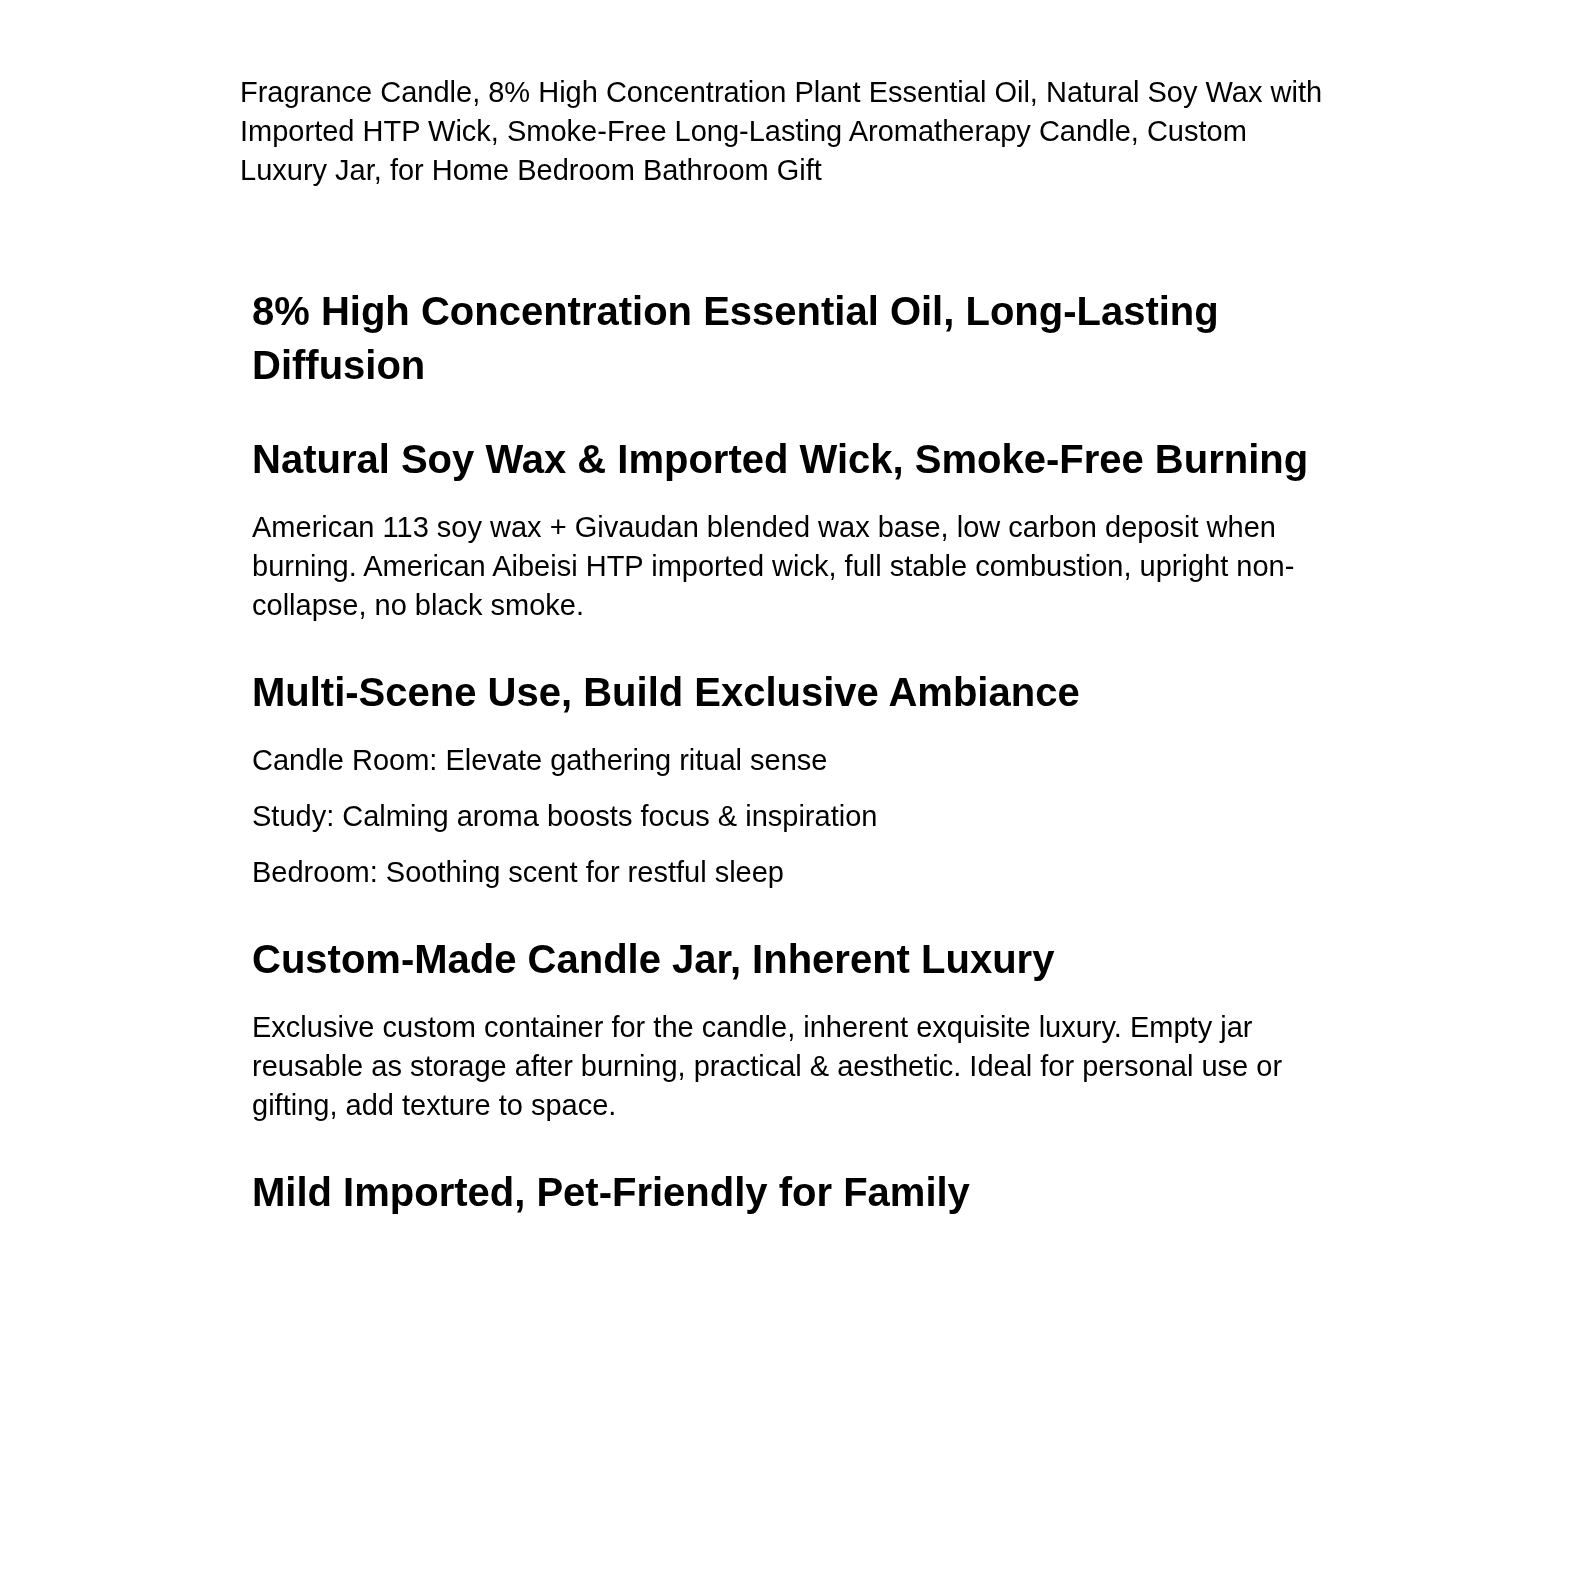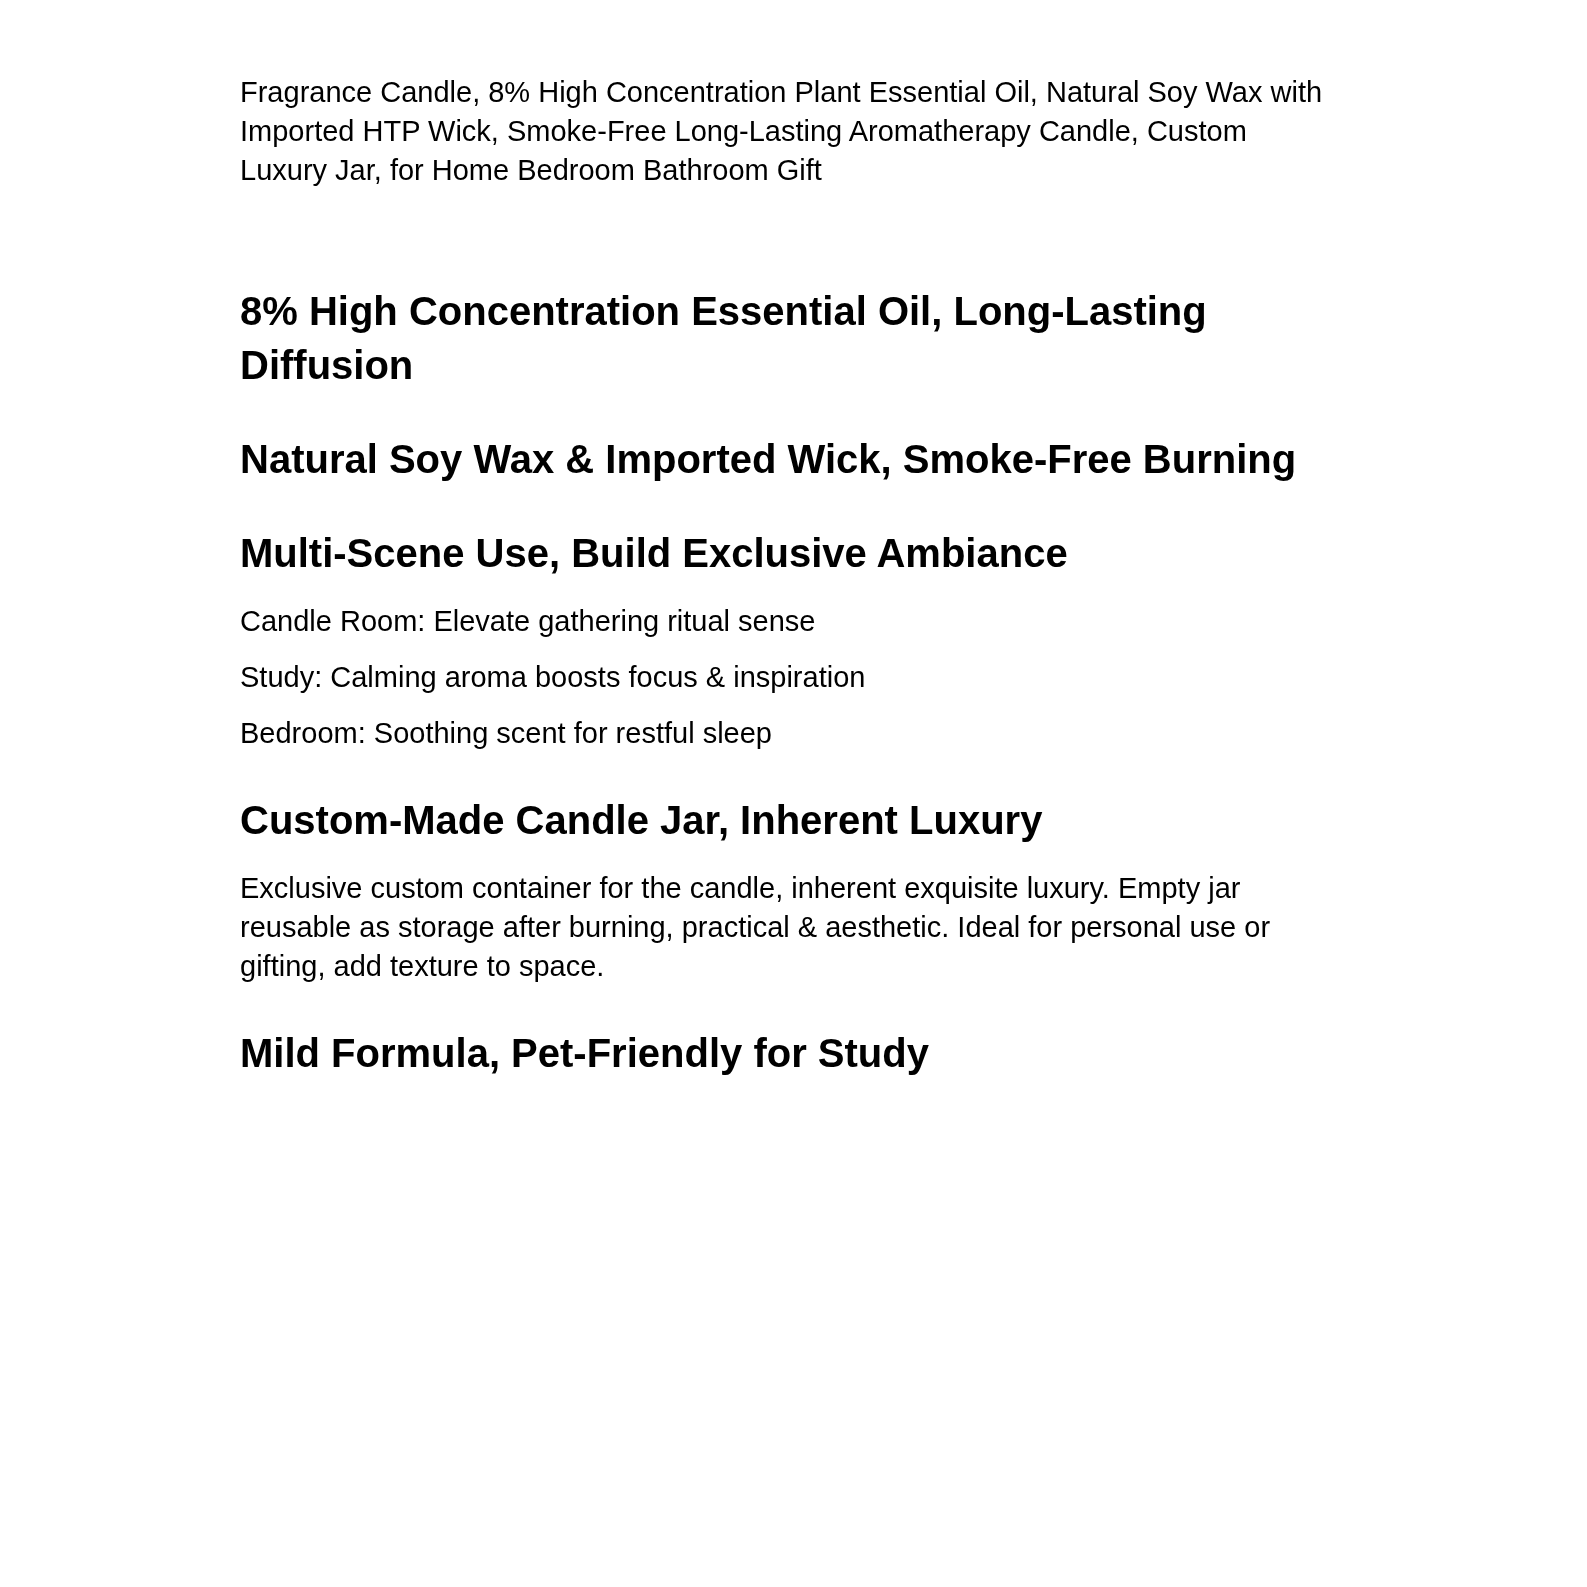--- a/index.html
+++ b/index.html
@@ -29,51 +29,54 @@
     margin-bottom: 94px;
   }
   h2.section-heading {
     margin: 40px 0 22px 0;
     font-size: 40px;
     line-height: 54px;
     font-weight: 700;
     white-space: pre;
     color: #000000;
   }
-  section { margin: 0; padding: 0; }
+  section { margin: 12px; padding: 0; }
 </style>
 </head>
 <body>
 
 <main class="page">
 
   <p class="body-text intro">Fragrance Candle, 8% High Concentration Plant Essential Oil, Natural Soy Wax with
 Imported HTP Wick, Smoke-Free Long-Lasting Aromatherapy Candle, Custom
 Luxury Jar, for Home Bedroom Bathroom Gift</p>
 
   <section>
     <h2 class="section-heading">8% High Concentration Essential Oil, Long-Lasting
 Diffusion</h2>
   </section>
 
   <section>
     <h2 class="section-heading">Natural Soy Wax &amp; Imported Wick, Smoke-Free Burning</h2>
+    <p class="body-text">American 113 soy wax + Givaudan blended wax base, low carbon deposit when
+burning. American Aibeisi HTP imported wick, full stable combustion, upright non-
+collapse, no black smoke.</p>
   </section>
 
   <section>
     <h2 class="section-heading">Multi-Scene Use, Build Exclusive Ambiance</h2>
     <p class="body-text">Candle Room: Elevate gathering ritual sense</p>
     <p class="body-text">Study: Calming aroma boosts focus &amp; inspiration</p>
     <p class="body-text">Bedroom: Soothing scent for restful sleep</p>
   </section>
 
   <section>
     <h2 class="section-heading">Custom-Made Candle Jar, Inherent Luxury</h2>
     <p class="body-text">Exclusive custom container for the candle, inherent exquisite luxury. Empty jar
 reusable as storage after burning, practical &amp; aesthetic. Ideal for personal use or
 gifting, add texture to space.</p>
   </section>
 
   <section>
-    <h2 class="section-heading">Mild Formula, Pet-Friendly for Study</h2>
+    <h2 class="section-heading">Mild Imported, Pet-Friendly for Family</h2>
   </section>
 
 </main>
 
 </body></html>

